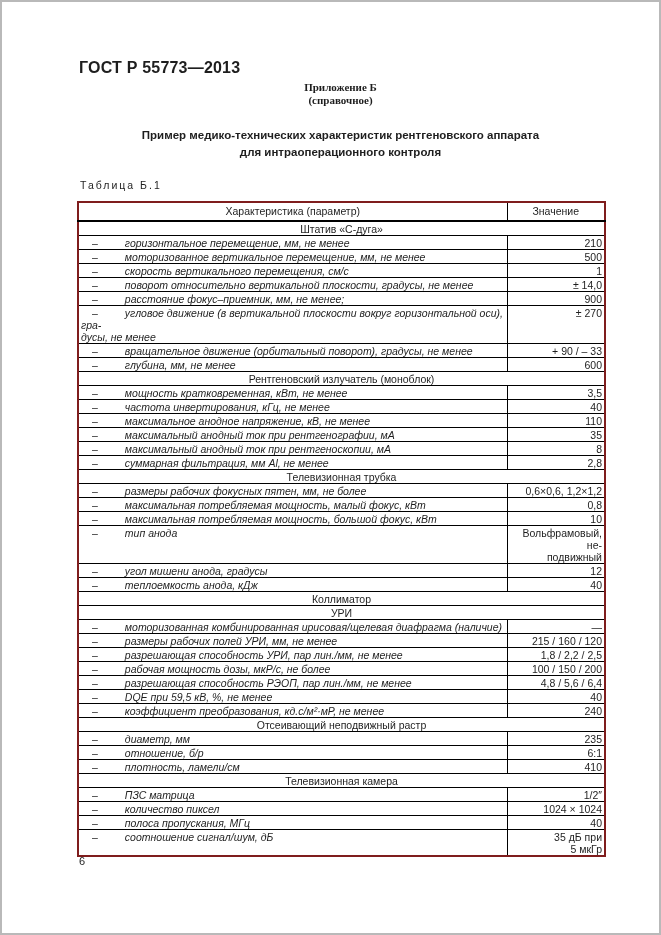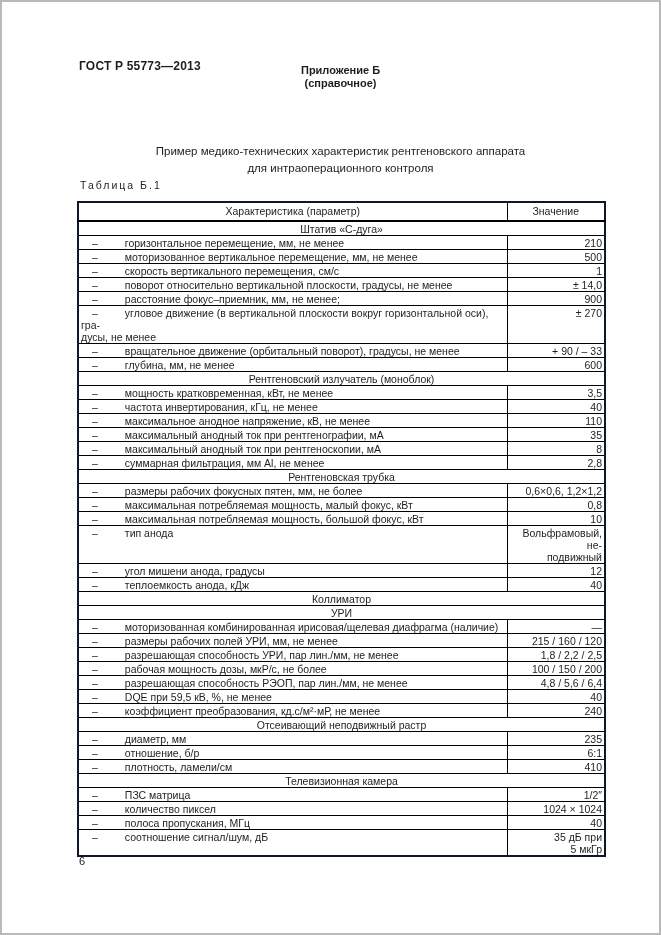--- a/index.html
+++ b/index.html
@@ -8,53 +8,53 @@
     width:661px; height:935px;
     box-sizing:border-box;
     background:#ffffff;
     border:2px solid #b9b9b9;
     font-family:"Liberation Sans", sans-serif;
     color:#1e1e1e;
     overflow:hidden;
   }
   .doc-number {
     position:absolute; left:77px; top:57px;
-    font-size:12px; font-weight:bold; letter-spacing:0.2px;
+    font-size:16px; font-weight:bold; letter-spacing:0.2px;
   }
   .center-block { position:absolute; left:75px; width:527px; text-align:center; }
-  .appendix { top:62px; font-size:11px; font-weight:bold; line-height:13px; }
-  .main-title { top:141px; font-size:11.5px; font-weight:normal; line-height:17px; }
+  .appendix { top:79px; font-size:11px; font-weight:bold; line-height:13px;font-family:Liberation Serif, serif; }
+  .main-title { top:125px; font-size:11.5px; font-weight:bold; line-height:17px; }
   .table-caption {
     position:absolute; left:78px; top:177px;
     font-size:10.5px; letter-spacing:2px;
   }
   table.spec {
     position:absolute; left:75px; top:199px;
     width:527px;
     border-collapse:collapse;
     table-layout:fixed;
   }
-  table.spec { border:2px solid #0f172a; }
+  table.spec { border:2px solid #7f1d1d; }
   table.spec td {
     border:1px solid #000;
     font-size:10.5px;
     line-height:12px;
     padding:0.5px 2px;
     vertical-align:top;
     overflow:hidden;
   }
   tr.header-row td {
     text-align:center;
     border-bottom:2px solid #000;
     padding:2px 0 3px 0;
   }
   td.section { text-align:center;margin-left:20px; }
   td.labelcell { padding-left:3px; }
   span.dash { margin-left:11px; }
-  span.lbl { margin-left:27px; white-space:pre-line; }
+  span.lbl { margin-left:27px; white-space:pre-line;font-style:italic; }
   td.valuecell { text-align:right; white-space:pre-line; }
   .page-number {
     position:absolute; left:77px; top:853px;
     font-size:11px;
   }
 </style>
 </head>
 <body>
 
 <div class="page">
@@ -140,21 +140,21 @@
         </tr>
         <tr>
           <td class="labelcell"><span class="dash">–</span><span class="lbl">максимальный анодный ток при рентгеноскопии, мА</span></td>
           <td class="valuecell">8</td>
         </tr>
         <tr>
           <td class="labelcell"><span class="dash">–</span><span class="lbl">суммарная фильтрация, мм Al, не менее</span></td>
           <td class="valuecell">2,8</td>
         </tr>
         <tr>
-          <td colspan="2" class="section">Рентгеновская трубка</td>
+          <td colspan="2" class="section">Телевизионная трубка</td>
         </tr>
         <tr>
           <td class="labelcell"><span class="dash">–</span><span class="lbl">размеры рабочих фокусных пятен, мм, не более</span></td>
           <td class="valuecell">0,6×0,6, 1,2×1,2</td>
         </tr>
         <tr>
           <td class="labelcell"><span class="dash">–</span><span class="lbl">максимальная потребляемая мощность, малый фокус, кВт</span></td>
           <td class="valuecell">0,8</td>
         </tr>
         <tr>

